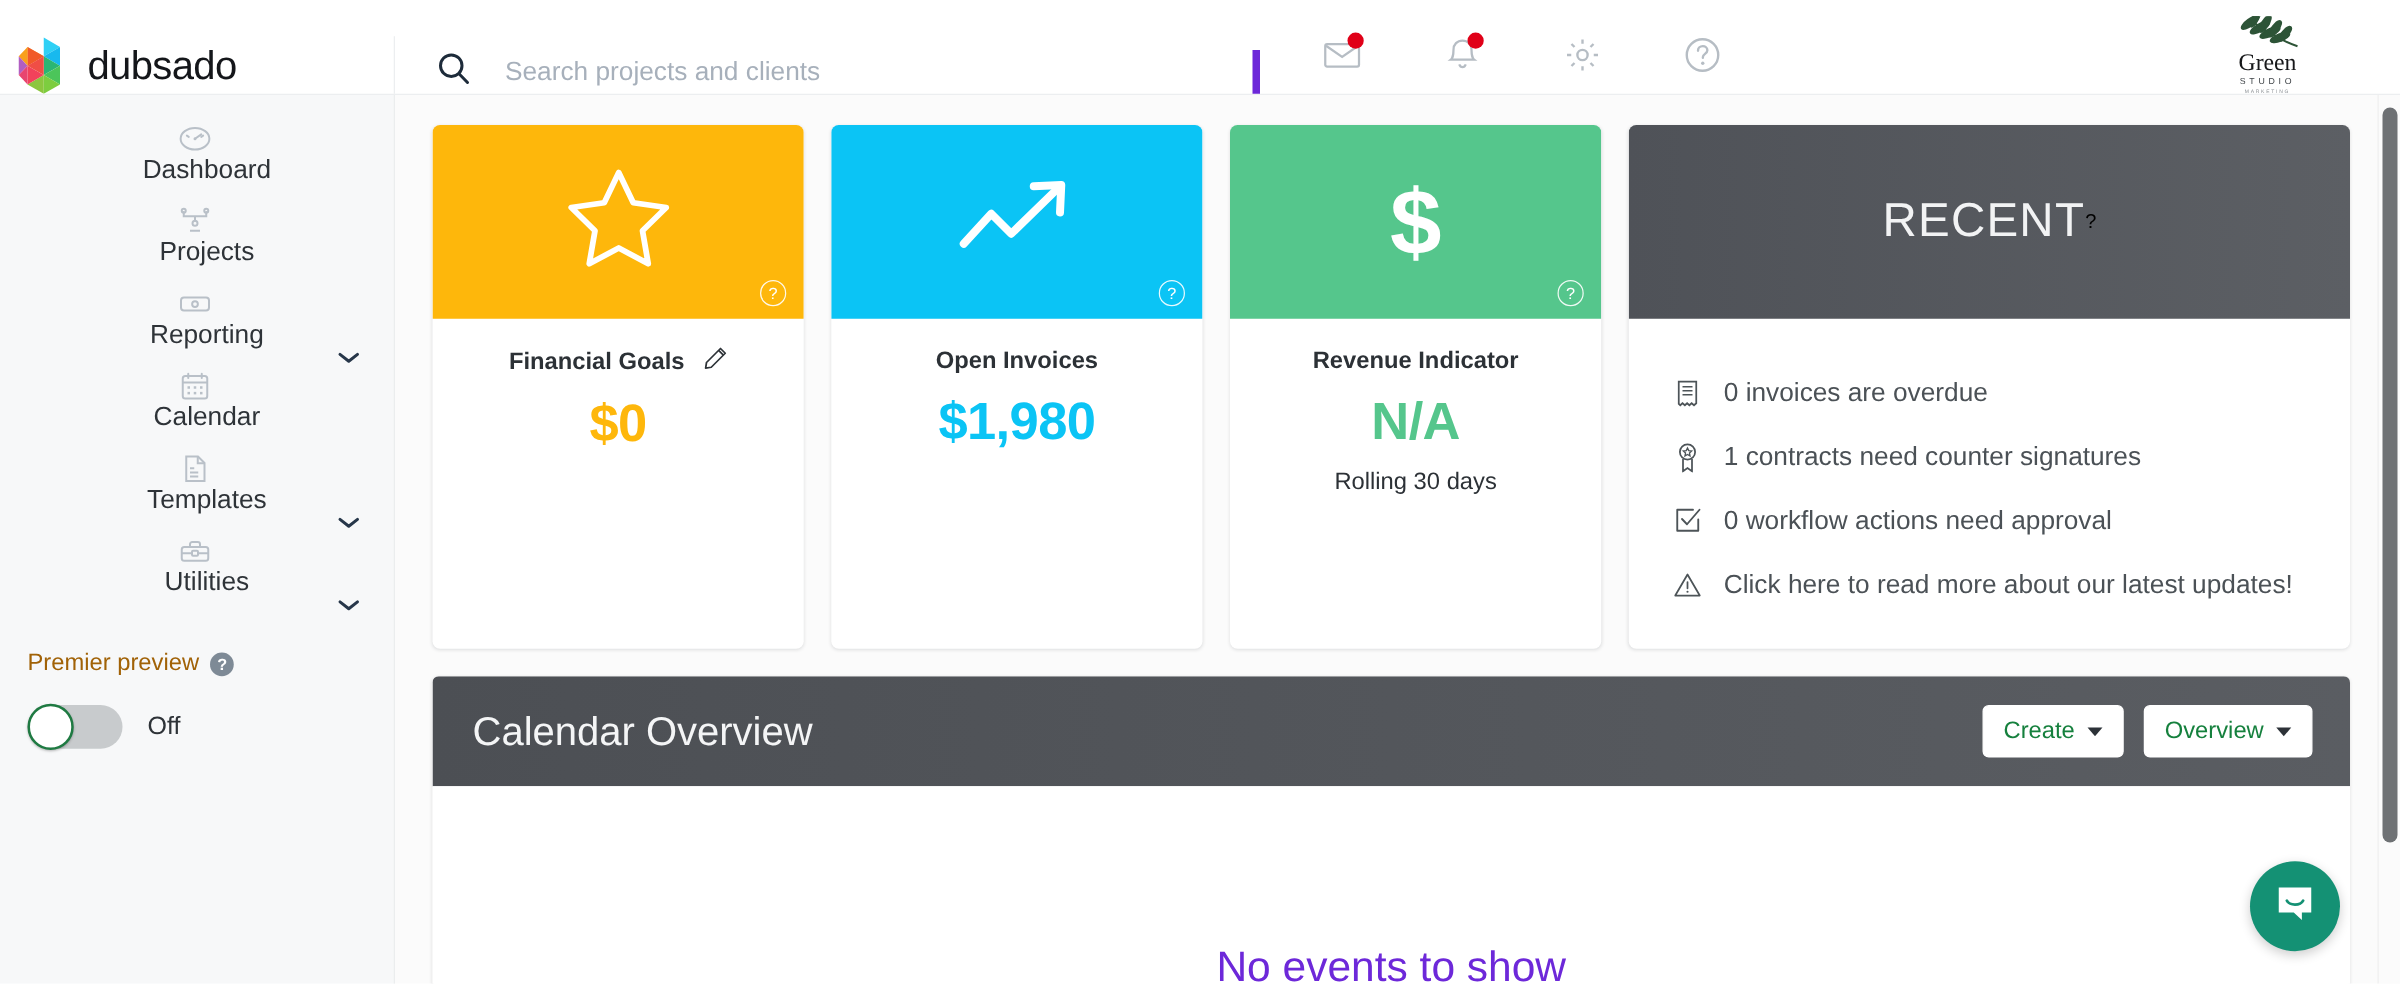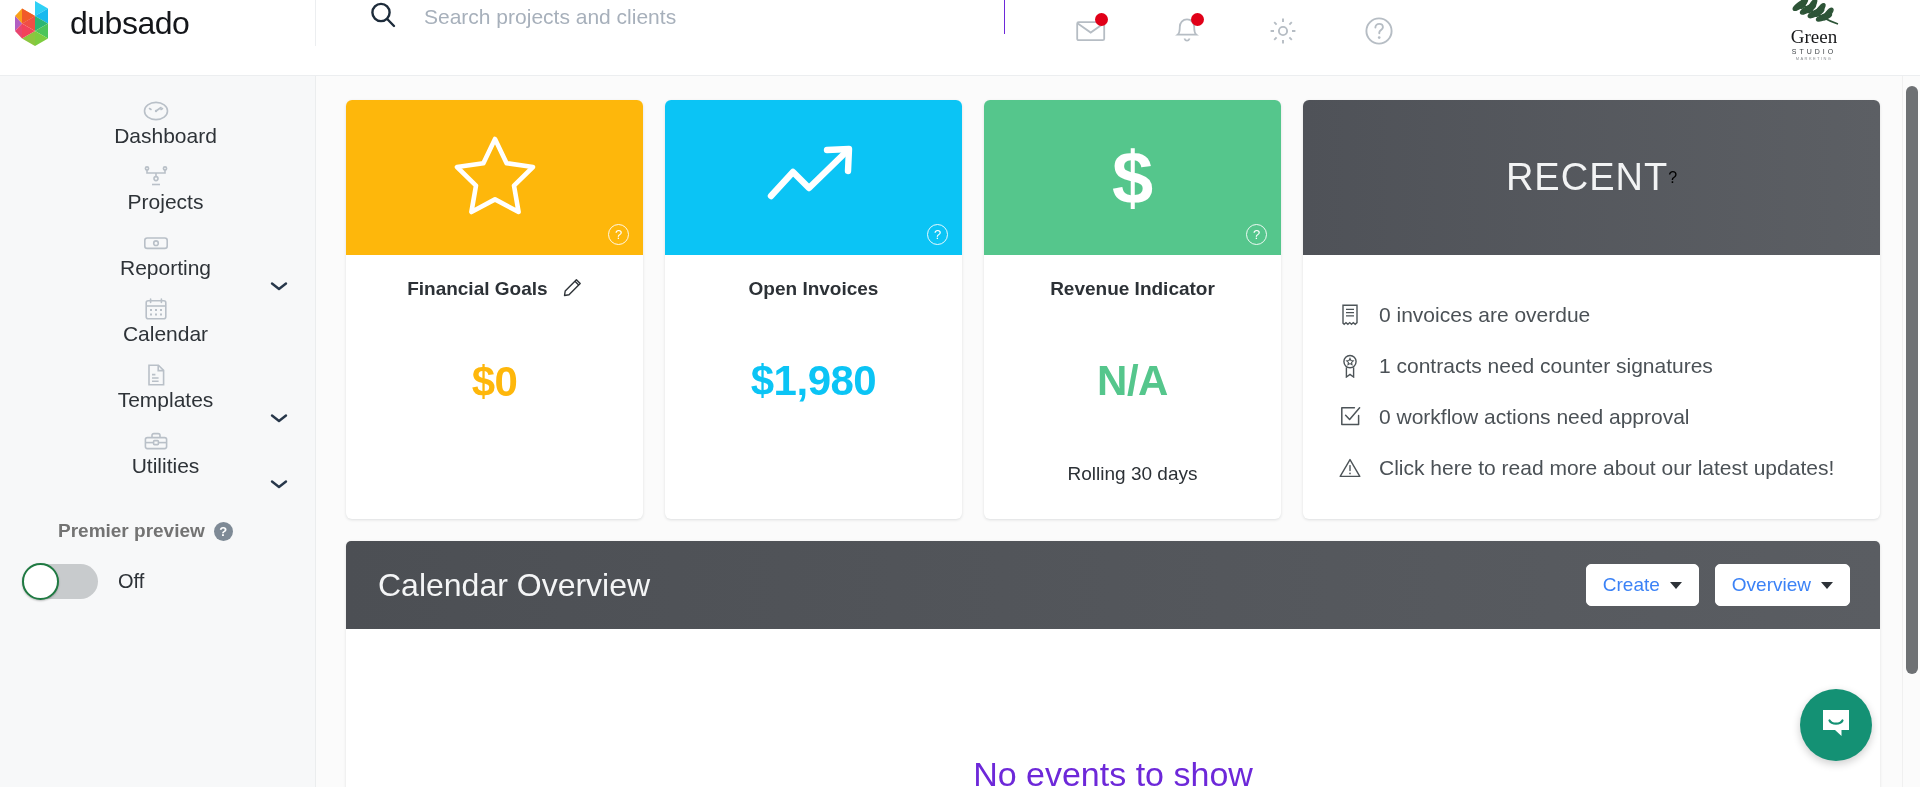--- a/index.html
+++ b/index.html
@@ -8,41 +8,41 @@
     font-family: "Liberation Sans", sans-serif;
     background: #ffffff;
     overflow: hidden;
   }
 
   #app { position: relative; width: 1920px; height: 787px; display: flex; flex-direction: column; }
 
   
   .topbar {
     height: 76px; min-height: 76px;
-    display: flex; align-items: flex-start;
+    display: flex; align-items: flex-end;
     background: #ffffff;
     border-bottom: 1px solid #eceef0;
-    position: relative; z-index: 5; gap: 20px;
+    position: relative; z-index: 5;
   }
   .brand {
     width: 316px; min-width: 316px;
     display: flex; align-items: center; gap: 14px;
     padding-left: 14px;
     border-right: 1px solid #eceef0;
   }
   .logo-mark { width: 42px; height: 46px; flex: 0 0 auto; }
   .brand-name {
     font-size: 32px; letter-spacing: -0.5px; color: #14161a; font-weight: 400;
   }
 
   .searchwrap {
     flex: 1 1 auto;
     display: flex; align-items: center;
     gap: 26px; padding-left: 32px;
-    border-right: 1px solid #6d28d9;
+    border-right: 6px solid #6d28d9;
     max-width: 906px;
   }
   .search-icon { flex: 0 0 auto; }
   .search-input {
     border: 0; outline: 0; background: transparent;
     font-family: "Liberation Sans", sans-serif;
     font-size: 21px; color: #2b3442; width: 100%;
   }
   .search-input::placeholder { color: #a7b0bb; }
 
@@ -83,21 +83,21 @@
     cursor: pointer; position: relative; flex-direction: column;
   }
   .nav-icon { width: 30px; min-width: 30px; display: flex; align-items: center; justify-content: center; color: #b9c0c8; }
   .nav-label { margin-left: 20px; font-size: 21px; color: #2e3338; white-space: nowrap; }
   .nav-chev { margin-left: auto; display: flex; align-items: center; color: #2b3442; }
 
   .premier {
     margin-top: 26px; padding: 0 22px;
   }
   .premier-row { display: flex; align-items: center; gap: 9px; }
-  .premier-title { font-size: 19px; font-weight: bold; color: #737373; margin-left: 36px; }
+  .premier-title { font-size: 19px; font-weight: normal; color: #a16207; }
   .help-round {
     width: 19px; height: 19px; border-radius: 50%; background: #7e8a96;
     color: #fff; font-size: 13px; font-weight: bold;
     display: flex; align-items: center; justify-content: center; cursor: pointer;
   }
   .toggle-row { display: flex; align-items: center; gap: 20px; margin-top: 22px; }
   .toggle {
     width: 76px; height: 35px; border-radius: 18px; background: #c8cbcd;
     position: relative; cursor: pointer;
   }
@@ -136,21 +136,21 @@
   }
   .card-head .q-mark {
     position: absolute; right: 14px; bottom: 10px;
     width: 21px; height: 21px; border-radius: 50%;
     border: 1.5px solid rgba(255,255,255,.9);
     color: #ffffff; font-size: 13px;
     display: flex; align-items: center; justify-content: center; cursor: pointer;
   }
   .card-body {
     flex: 1 1 auto; padding: 22px 14px 26px;
-    display: flex; flex-direction: column; align-items: center; justify-content: flex-start; gap: 44px;
+    display: flex; flex-direction: column; align-items: center; justify-content: flex-start;
   }
   .card-title {
     font-size: 19px; font-weight: bold; color: #2c3136; text-align: center; line-height: 1.25;
   }
   .card-title .pencil { display: inline-block; vertical-align: middle; margin-left: 10px; cursor: pointer; }
   .card-value { font-size: 42px; font-weight: bold; margin-top: 12px; letter-spacing: -0.5px; }
   .card-sub { font-size: 19px; color: #2c3136; margin-top: 14px; }
 
   .recent-head {
     height: 155px; position: relative;
@@ -173,21 +173,21 @@
     box-shadow: 0 1px 3px rgba(20,30,40,.13);
     overflow: hidden;
   }
   .cal-head {
     height: 88px; display: flex; align-items: center;
     padding: 0 30px 0 32px;
   }
   .cal-title { color: #f4f5f6; font-size: 32px; font-weight: 400; }
   .cal-btns { margin-left: auto; display: flex; gap: 16px; }
   .cal-btn {
-    background: #ffffff; color: #3b82f6;
+    background: #ffffff; color: #15803d;
     border: 1px solid #ffffff; border-radius: 5px;
     height: 42px; min-width: 108px; padding: 0 16px;
     display: flex; align-items: center; justify-content: center; gap: 10px;
     font-size: 19px; cursor: pointer;
   }
   .caret { width: 0; height: 0; border-left: 6px solid transparent; border-right: 6px solid transparent; border-top: 7px solid #2d3238; }
   .cal-body {
     height: 290px; background: #ffffff;
     display: flex; align-items: center; justify-content: center;
   }

